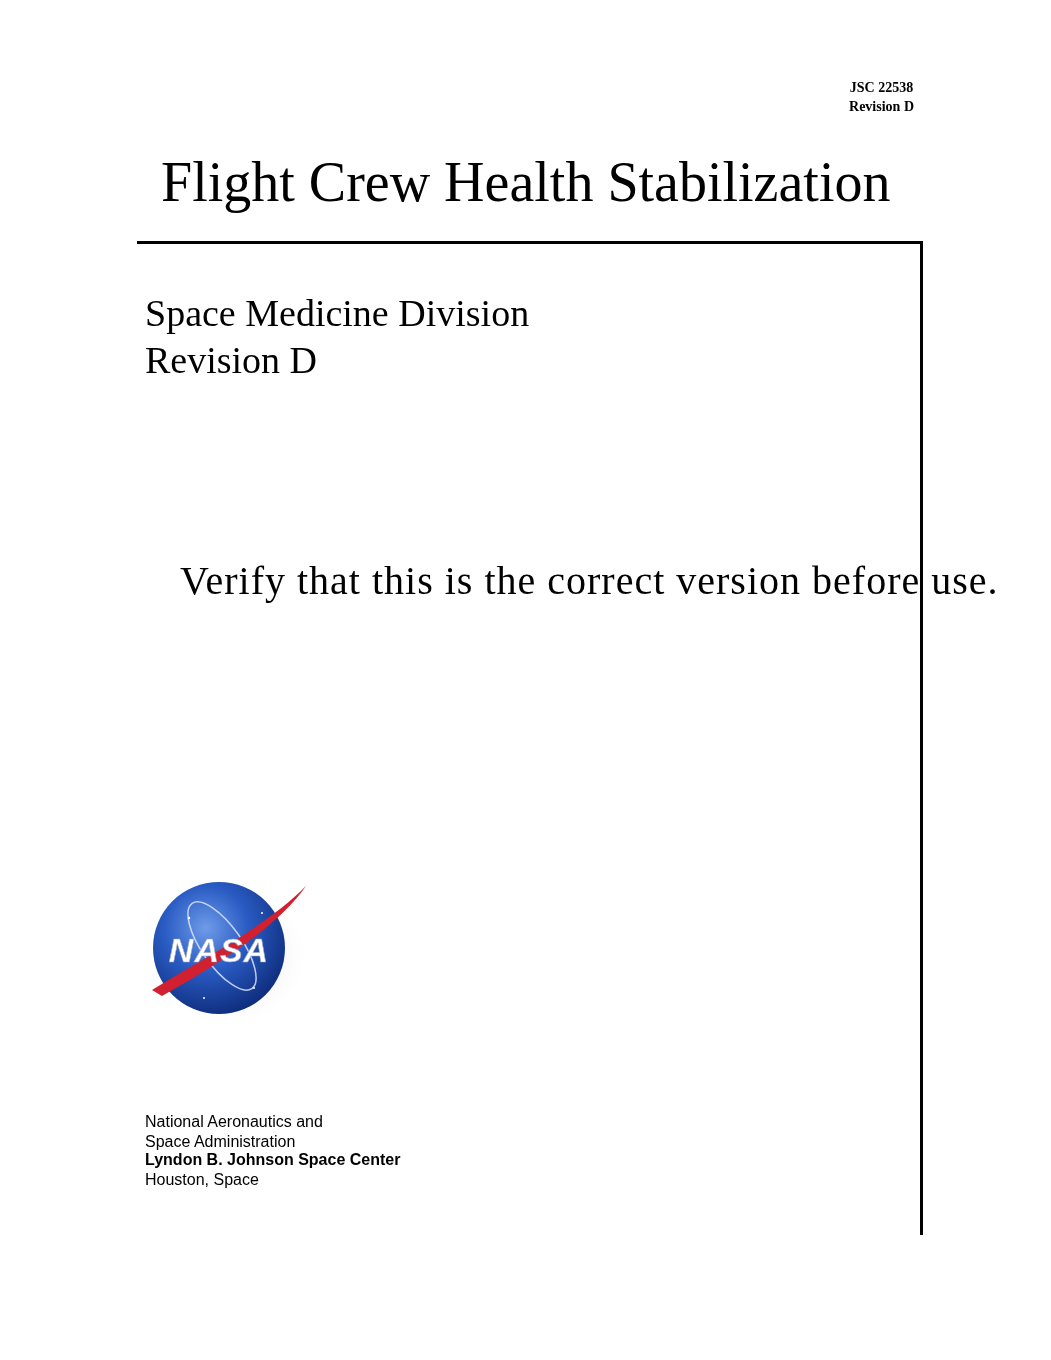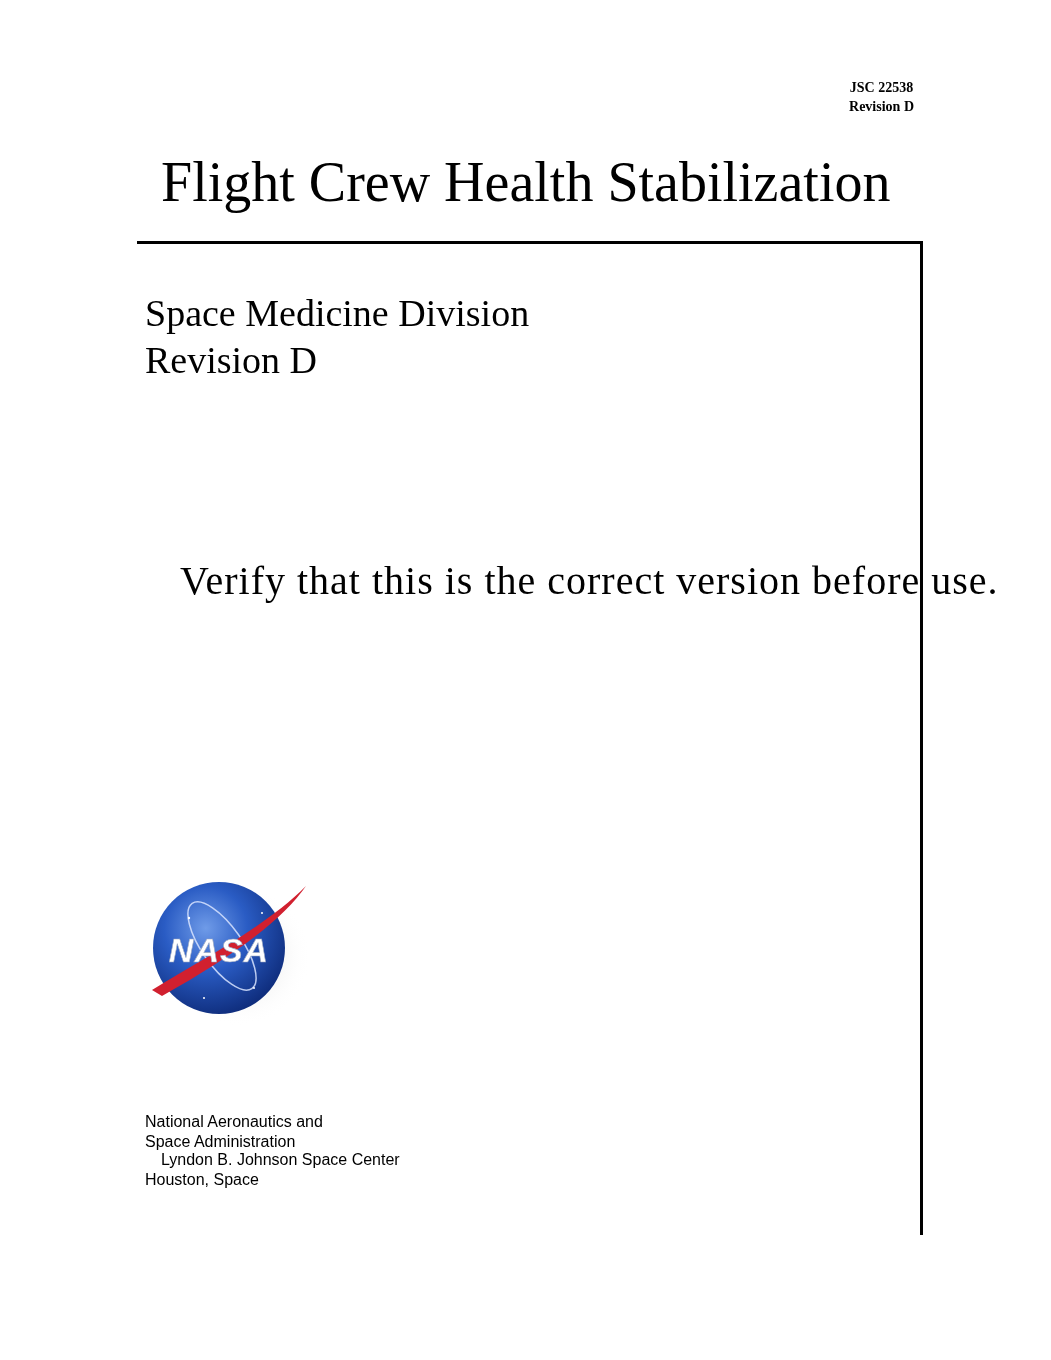--- a/index.html
+++ b/index.html
@@ -16,21 +16,21 @@
 
   .sub { position: absolute; left: 145px; top: 290px; font-size: 38px; line-height: 47px; }
   .sub div { white-space: nowrap; }
 
   .verify { position: absolute; left: 180px; top: 557px; font-size: 40px; letter-spacing: 1px; white-space: nowrap; }
 
   .logo { position: absolute; left: 144px; top: 878px; width: 185px; height: 150px; font-style: italic; }
 
   .agency { position: absolute; left: 145px; top: 1101px; font-size: 16px; line-height: 20px; margin-top: 11px; }
   .center { position: absolute; left: 145px; top: 1150px; font-size: 16px; line-height: 20px; }
-  .center .bold { font-weight: normal; margin-left: 16px; }
+  .center .bold { font-weight: bold; }
 </style>
 </head>
 <body>
 
 <div class="docnum serif">
   <div>JSC 22538</div>
   <div>Revision D</div>
 </div>
 
 <h1 class="title serif">

